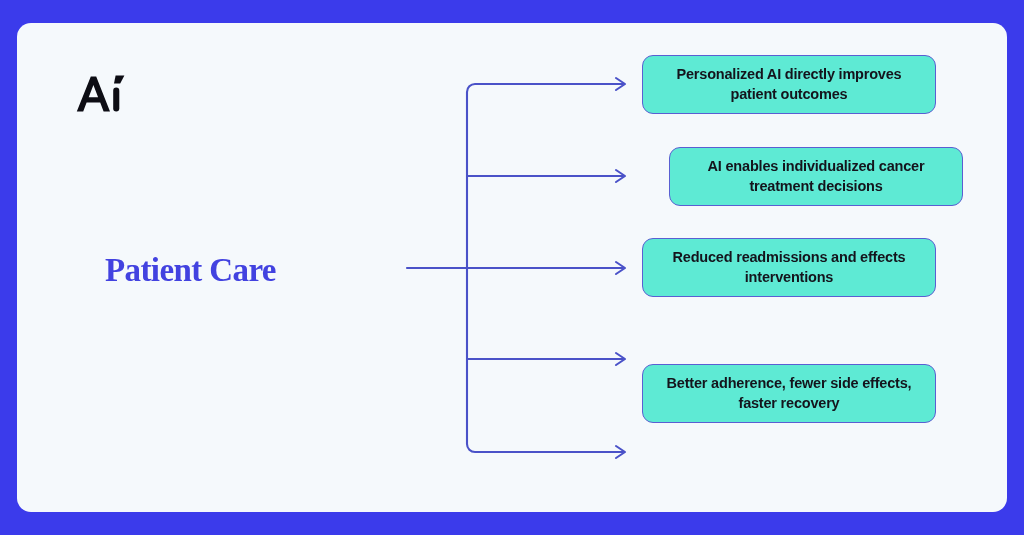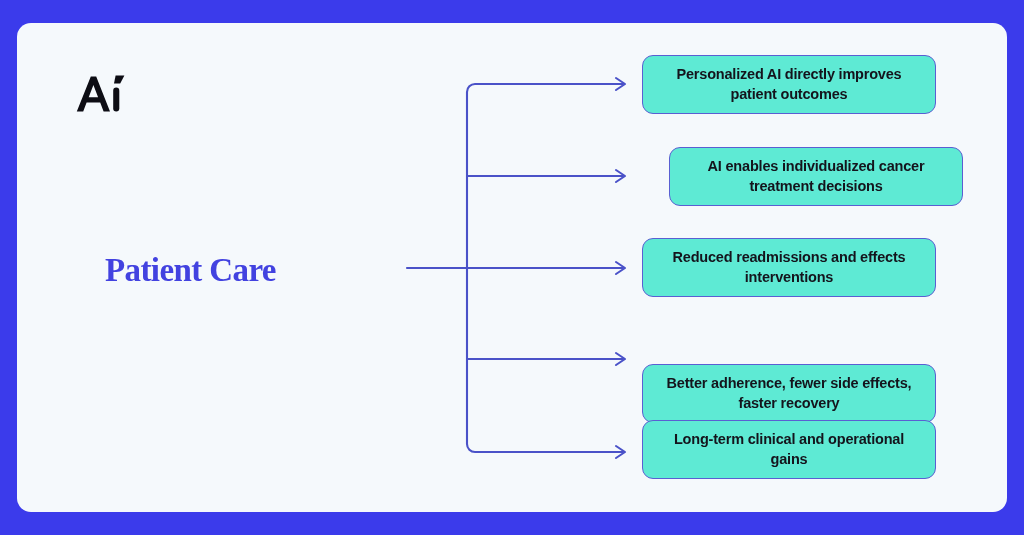--- a/index.html
+++ b/index.html
@@ -124,18 +124,15 @@
     </div>
     <div class="box box-2">
       <span class="box-label">AI enables individualized cancer treatment decisions</span>
     </div>
     <div class="box box-3">
       <span class="box-label">Reduced readmissions and effects interventions</span>
     </div>
     <div class="box box-4">
       <span class="box-label">Better adherence, fewer side effects, faster recovery</span>
     </div>
-    <div class="box box-5">
-      <span class="box-label">Long-term clinical and operational gains</span>
-    </div>
 
   </div>
 </div>
 
 </body></html>

